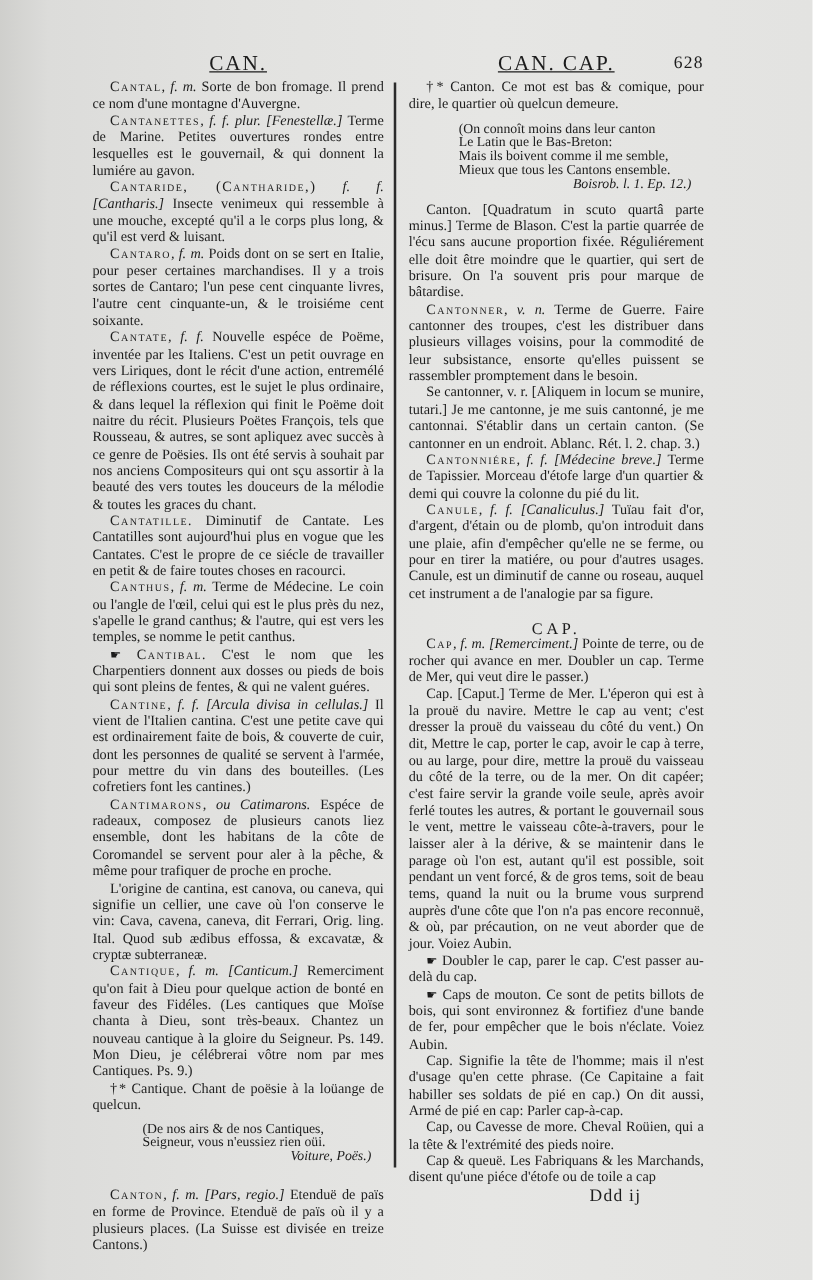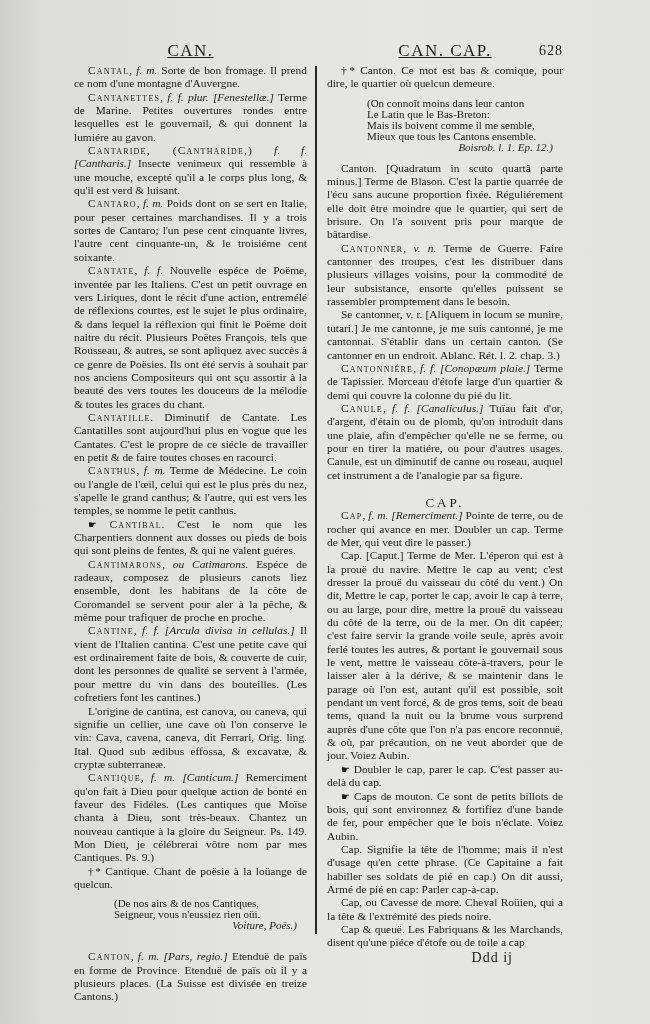--- a/index.html
+++ b/index.html
@@ -39,22 +39,22 @@
     <div class="runhead">CAN.</div>
     <div id="left-entries">
         <p><span class="hw">Cantal</span><span class="it">, f. m.</span><span> Sorte de bon fromage. Il prend ce nom d'une montagne d'Auvergne.</span></p>
         <p><span class="hw">Cantanettes</span><span class="it">, f. f. plur.</span><span class="it"> [Fenestellæ.]</span><span> Terme de Marine. Petites ouvertures rondes entre lesquelles est le gouvernail, &amp; qui donnent la lumiére au gavon.</span></p>
         <p><span class="hw">Cantaride, (Cantharide,)</span><span class="it"> f. f.</span><span class="it"> [Cantharis.]</span><span> Insecte venimeux qui ressemble à une mouche, excepté qu'il a le corps plus long, &amp; qu'il est verd &amp; luisant.</span></p>
         <p><span class="hw">Cantaro</span><span class="it">, f. m.</span><span> Poids dont on se sert en Italie, pour peser certaines marchandises. Il y a trois sortes de Cantaro; l'un pese cent cinquante livres, l'autre cent cinquante-un, &amp; le troisiéme cent soixante.</span></p>
         <p><span class="hw">Cantate</span><span class="it">, f. f.</span><span> Nouvelle espéce de Poëme, inventée par les Italiens. C'est un petit ouvrage en vers Liriques, dont le récit d'une action, entremélé de réflexions courtes, est le sujet le plus ordinaire, &amp; dans lequel la réflexion qui finit le Poëme doit naitre du récit. Plusieurs Poëtes François, tels que Rousseau, &amp; autres, se sont apliquez avec succès à ce genre de Poësies. Ils ont été servis à souhait par nos anciens Compositeurs qui ont sçu assortir à la beauté des vers toutes les douceurs de la mélodie &amp; toutes les graces du chant.</span></p>
         <p><span class="hw">Cantatille</span><span class="it">.</span><span> Diminutif de Cantate. Les Cantatilles sont aujourd'hui plus en vogue que les Cantates. C'est le propre de ce siécle de travailler en petit &amp; de faire toutes choses en racourci.</span></p>
         <p><span class="hw">Canthus</span><span class="it">, f. m.</span><span> Terme de Médecine. Le coin ou l'angle de l'œil, celui qui est le plus près du nez, s'apelle le grand canthus; &amp; l'autre, qui est vers les temples, se nomme le petit canthus.</span></p>
         <p><span class="hand">☛</span> <span class="hw">Cantibal</span><span class="it">.</span><span> C'est le nom que les Charpentiers donnent aux dosses ou pieds de bois qui sont pleins de fentes, &amp; qui ne valent guéres.</span></p>
+        <p><span class="hw">Cantine</span><span class="it">, f. f.</span><span class="it"> [Arcula divisa in cellulas.]</span><span> Il vient de l'Italien cantina. C'est une petite cave qui est ordinairement faite de bois, &amp; couverte de cuir, dont les personnes de qualité se servent à l'armée, pour mettre du vin dans des bouteilles. (Les cofretiers font les cantines.)</span></p>
         <p><span class="hw">Cantimarons</span><span class="it">, ou Catimarons.</span><span> Espéce de radeaux, composez de plusieurs canots liez ensemble, dont les habitans de la côte de Coromandel se servent pour aler à la pêche, &amp; même pour trafiquer de proche en proche.</span></p>
-        <p><span class="hw">Cantine</span><span class="it">, f. f.</span><span class="it"> [Arcula divisa in cellulas.]</span><span> Il vient de l'Italien cantina. C'est une petite cave qui est ordinairement faite de bois, &amp; couverte de cuir, dont les personnes de qualité se servent à l'armée, pour mettre du vin dans des bouteilles. (Les cofretiers font les cantines.)</span></p>
         <p><span>L'origine de cantina, est canova, ou caneva, qui signifie un cellier, une cave où l'on conserve le vin: Cava, cavena, caneva, dit Ferrari, Orig. ling. Ital. Quod sub ædibus effossa, &amp; excavatæ, &amp; cryptæ subterraneæ.</span></p>
         <p><span class="hw">Cantique</span><span class="it">, f. m.</span><span class="it"> [Canticum.]</span><span> Remerciment qu'on fait à Dieu pour quelque action de bonté en faveur des Fidéles. (Les cantiques que Moïse chanta à Dieu, sont très-beaux. Chantez un nouveau cantique à la gloire du Seigneur. Ps. 149. Mon Dieu, je célébrerai vôtre nom par mes Cantiques. Ps. 9.)</span></p>
         <p><span>†*</span> <span>Cantique. Chant de poësie à la loüange de quelcun.</span></p>
       </div>
     <div class="verse">
       <div>(De nos airs &amp; de nos Cantiques,</div>
       <div>Seigneur, vous n'eussiez rien oüi.</div>
       <span class="src it">Voiture, Poës.)</span>
     </div>
     <div class="gap"></div>
@@ -76,21 +76,21 @@
       <div>(On connoît moins dans leur canton</div>
       <div>Le Latin que le Bas-Breton:</div>
       <div>Mais ils boivent comme il me semble,</div>
       <div>Mieux que tous les Cantons ensemble.</div>
       <span class="src it">Boisrob. l. 1. Ep. 12.)</span>
     </div>
     <div id="right-entries">
         <p><span>Canton. [Quadratum in scuto quartâ parte minus.] Terme de Blason. C'est la partie quarrée de l'écu sans aucune proportion fixée. Réguliérement elle doit être moindre que le quartier, qui sert de brisure. On l'a souvent pris pour marque de bâtardise.</span></p>
         <p><span class="hw">Cantonner</span><span class="it">, v. n.</span><span> Terme de Guerre. Faire cantonner des troupes, c'est les distribuer dans plusieurs villages voisins, pour la commodité de leur subsistance, ensorte qu'elles puissent se rassembler promptement dans le besoin.</span></p>
         <p><span>Se cantonner, v. r. [Aliquem in locum se munire, tutari.] Je me cantonne, je me suis cantonné, je me cantonnai. S'établir dans un certain canton. (Se cantonner en un endroit. Ablanc. Rét. l. 2. chap. 3.)</span></p>
-        <p><span class="hw">Cantonniére</span><span class="it">, f. f.</span><span class="it"> [Conopæum plaie.]</span><span> Terme de Tapissier. Morceau d'étofe large d'un quartier &amp; demi qui couvre la colonne du pié du lit.</span></p>
+        <p><span class="hw">Cantonniére</span><span class="it">, f. f.</span><span class="it"> [Médecine breve.]</span><span> Terme de Tapissier. Morceau d'étofe large d'un quartier &amp; demi qui couvre la colonne du pié du lit.</span></p>
         <p><span class="hw">Canule</span><span class="it">, f. f.</span><span class="it"> [Canaliculus.]</span><span> Tuïau fait d'or, d'argent, d'étain ou de plomb, qu'on introduit dans une plaie, afin d'empêcher qu'elle ne se ferme, ou pour en tirer la matiére, ou pour d'autres usages. Canule, est un diminutif de canne ou roseau, auquel cet instrument a de l'analogie par sa figure.</span></p>
       </div>
     <div class="section">CAP.</div>
     <div id="cap-entries">
         <p><span class="hw">Cap</span><span class="it">, f. m.</span><span class="it"> [Remerciment.]</span><span> Pointe de terre, ou de rocher qui avance en mer. Doubler un cap. Terme de Mer, qui veut dire le passer.)</span></p>
         <p><span>Cap. [Caput.] Terme de Mer. L'éperon qui est à la prouë du navire. Mettre le cap au vent; c'est dresser la prouë du vaisseau du côté du vent.) On dit, Mettre le cap, porter le cap, avoir le cap à terre, ou au large, pour dire, mettre la prouë du vaisseau du côté de la terre, ou de la mer. On dit capéer; c'est faire servir la grande voile seule, après avoir ferlé toutes les autres, &amp; portant le gouvernail sous le vent, mettre le vaisseau côte-à-travers, pour le laisser aler à la dérive, &amp; se maintenir dans le parage où l'on est, autant qu'il est possible, soit pendant un vent forcé, &amp; de gros tems, soit de beau tems, quand la nuit ou la brume vous surprend auprès d'une côte que l'on n'a pas encore reconnuë, &amp; où, par précaution, on ne veut aborder que de jour. Voiez Aubin.</span></p>
         <p><span class="hand">☛</span> <span>Doubler le cap, parer le cap. C'est passer au-delà du cap.</span></p>
         <p><span class="hand">☛</span> <span>Caps de mouton. Ce sont de petits billots de bois, qui sont environnez &amp; fortifiez d'une bande de fer, pour empêcher que le bois n'éclate. Voiez Aubin.</span></p>
         <p><span>Cap. Signifie la tête de l'homme; mais il n'est d'usage qu'en cette phrase. (Ce Capitaine a fait habiller ses soldats de pié en cap.) On dit aussi, Armé de pié en cap: Parler cap-à-cap.</span></p>
         <p><span>Cap, ou Cavesse de more. Cheval Roüien, qui a la tête &amp; l'extrémité des pieds noire.</span></p>

